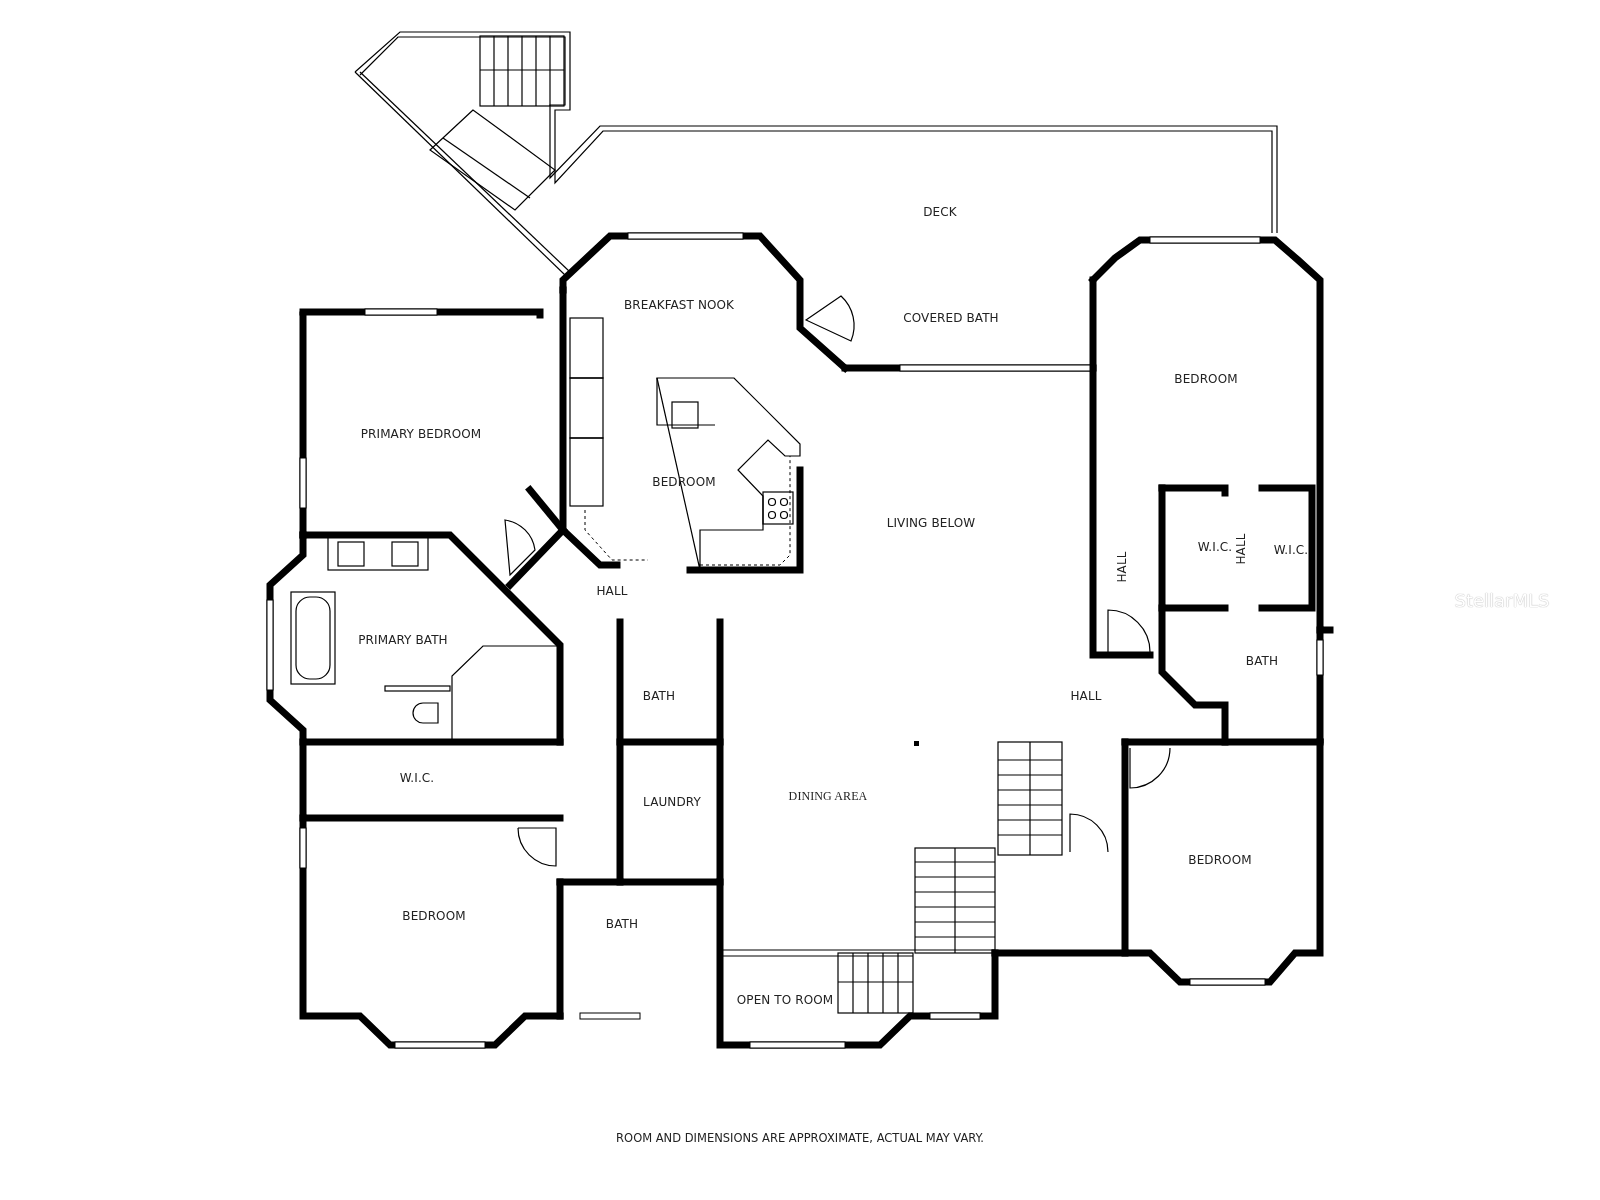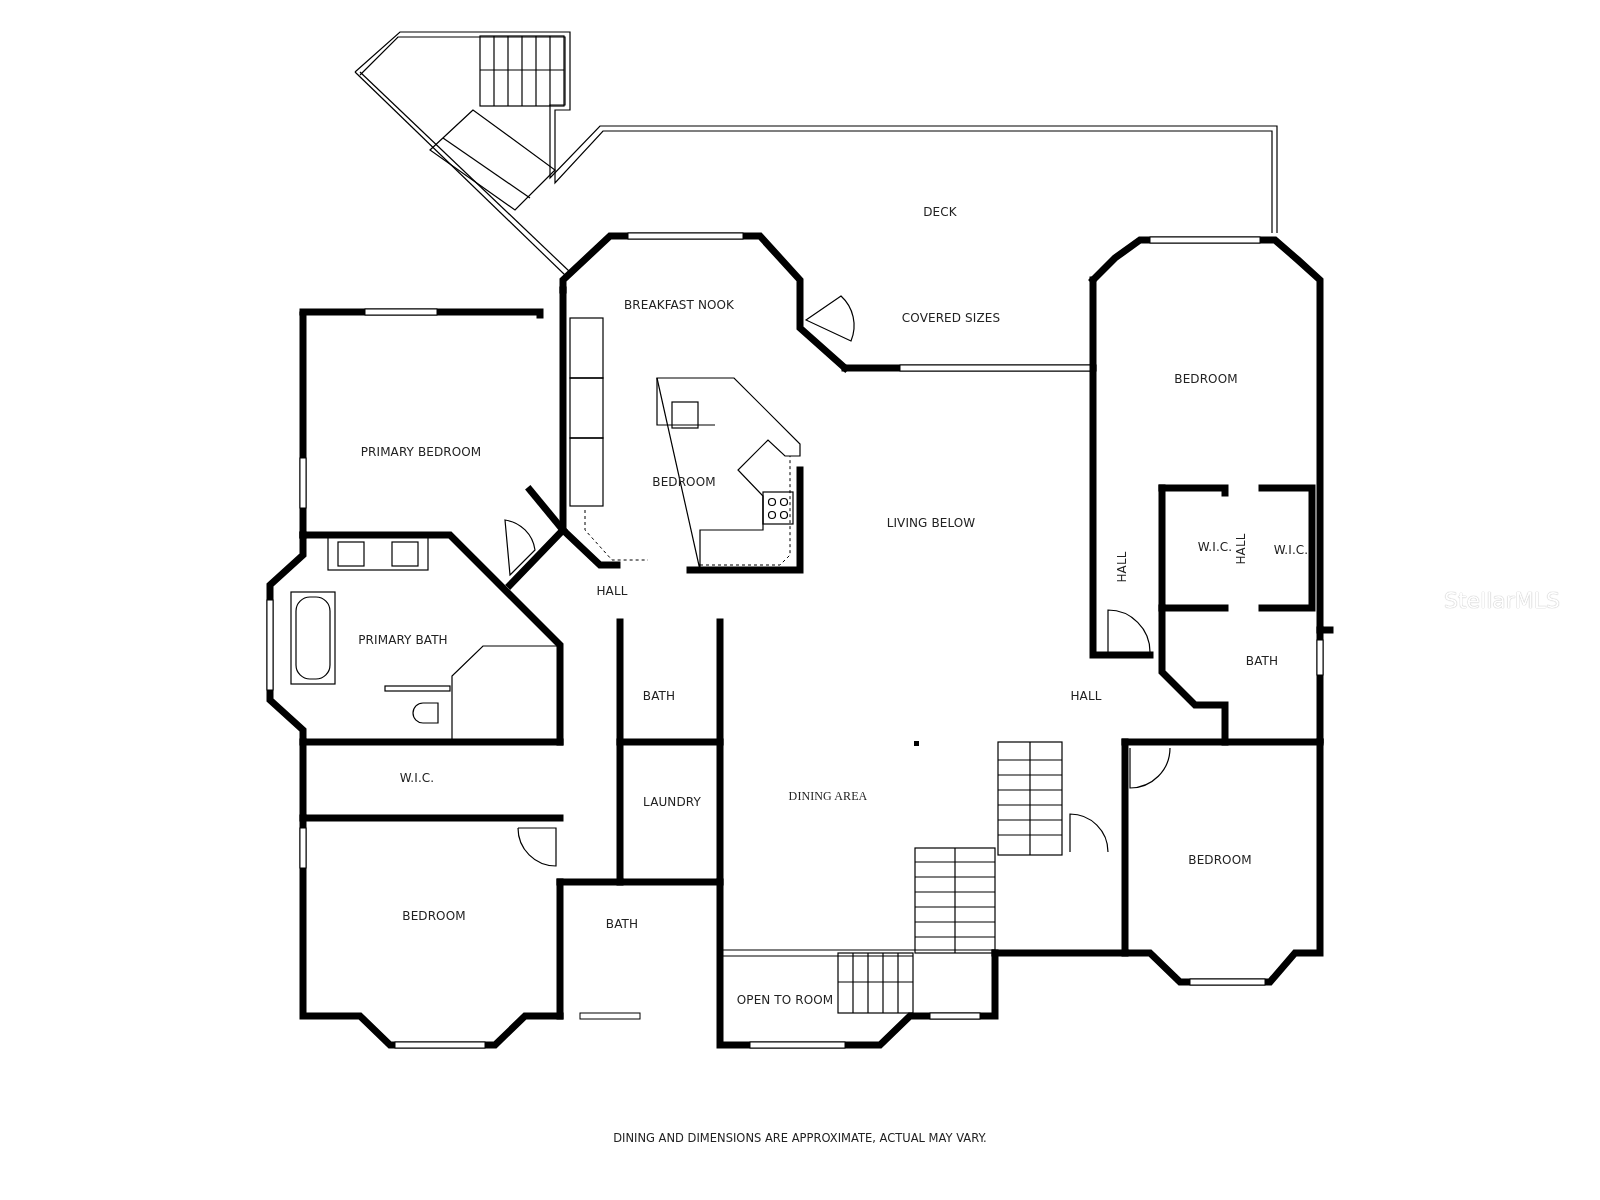--- a/index.html
+++ b/index.html
@@ -5,21 +5,21 @@
   html,body{margin:0;padding:0;background:#ffffff;}
   body{width:1600px;height:1200px;position:relative;overflow:hidden;font-family:"DejaVu Sans","Liberation Sans",sans-serif;}
   svg{position:absolute;left:0;top:0;}
   .wall{stroke:#000;stroke-width:7;fill:none;stroke-linejoin:miter;stroke-linecap:square;}
   .thin{stroke:#000;stroke-width:1.2;fill:none;}
   .dash{stroke:#000;stroke-width:1;fill:none;stroke-dasharray:3 3;}
   .win{stroke:#000;stroke-width:1;fill:#fff;}
   .lbl{position:absolute;font-size:12px;color:#222;white-space:nowrap;transform:translate(-50%,-50%);letter-spacing:0.1px;}
   .vlbl{transform:translate(-50%,-50%) rotate(-90deg);}
   .footer{position:absolute;left:50%;top:1138px;transform:translate(-50%,-50%);font-size:11.5px;color:#222;white-space:nowrap;}
-  .wm{position:absolute;left:1502px;top:600px;transform:translate(-50%,-50%);font-size:22px;color:#fff;text-shadow:0 0 1px #bbb,0 0 1px #bbb;white-space:nowrap;text-align:center;}
+  .wm{position:absolute;left:1502px;top:600px;transform:translate(-50%,-50%);font-size:18px;color:#fff;text-shadow:0 0 1px #bbb,0 0 1px #bbb;white-space:nowrap;text-align:center;}
 </style>
 </head>
 <body>
 
 <svg width="1600" height="1200" viewBox="0 0 1600 1200" xmlns="http://www.w3.org/2000/svg">
 
   <g>
     <polyline class="thin" points="355,72 400,32 570,32 570,110 555,110 555,183 603,131 1272,131 1272,233"></polyline>
     <polyline class="thin" points="355,72 565,275"></polyline>
     <polyline class="thin" points="360,75 398,37 565,37 565,105 550,105 550,178 600,126 1277,126 1277,233"></polyline>
@@ -149,38 +149,38 @@
     <path class="thin" d="M518,828 h38 v38 a38,38 0 0,1 -38,-38"></path>
     <path class="thin" d="M806,320 l35,-24 a40,40 0 0,1 10,45 z"></path>
     <path class="thin" d="M510,575 l25,-25 a35,35 0 0,0 -30,-30 z"></path>
   </g>
 
   <rect x="914" y="741" width="5" height="5" fill="#000"></rect>
 </svg>
 
 <div id="labels">
     <div class="lbl" style="left: 940px; top: 212px;">DECK</div>
-    <div class="lbl" style="left: 951px; top: 318px;">COVERED SIZES</div>
+    <div class="lbl" style="left: 951px; top: 318px;">COVERED BATH</div>
     <div class="lbl" style="left: 679px; top: 305px;">BREAKFAST NOOK</div>
     <div class="lbl" style="left: 684px; top: 482px;">BEDROOM</div>
     <div class="lbl" style="left: 931px; top: 523px;">LIVING BELOW</div>
     <div class="lbl" style="left: 1206px; top: 379px;">BEDROOM</div>
-    <div class="lbl" style="left: 421px; top: 452px;">PRIMARY BEDROOM</div>
+    <div class="lbl" style="left: 421px; top: 434px;">PRIMARY BEDROOM</div>
     <div class="lbl" style="left: 403px; top: 610px; margin-top: 30px;">PRIMARY BATH</div>
     <div class="lbl" style="left: 612px; top: 591px;">HALL</div>
     <div class="lbl" style="left: 659px; top: 696px;">BATH</div>
     <div class="lbl" style="left: 672px; top: 802px;">LAUNDRY</div>
     <div class="lbl" style="left: 417px; top: 778px;">W.I.C.</div>
     <div class="lbl" style="left: 434px; top: 916px;">BEDROOM</div>
     <div class="lbl" style="left: 622px; top: 924px;">BATH</div>
     <div class="lbl" style="left: 828px; top: 796px; font-family: Liberation Serif, serif;">DINING AREA</div>
     <div class="lbl" style="left: 785px; top: 1000px;">OPEN TO ROOM</div>
     <div class="lbl" style="left: 1086px; top: 696px;">HALL</div>
     <div class="lbl" style="left: 1215px; top: 547px;">W.I.C.</div>
     <div class="lbl" style="left: 1291px; top: 550px;">W.I.C.</div>
     <div class="lbl" style="left: 1262px; top: 661px;">BATH</div>
     <div class="lbl" style="left: 1220px; top: 860px;">BEDROOM</div>
     <div class="lbl vlbl" style="left: 1122px; top: 567px;">HALL</div>
     <div class="lbl vlbl" style="left: 1241px; top: 549px;">HALL</div>
   </div>
 
-<div class="footer">DINING AND DIMENSIONS ARE APPROXIMATE, ACTUAL MAY VARY.</div>
+<div class="footer">ROOM AND DIMENSIONS ARE APPROXIMATE, ACTUAL MAY VARY.</div>
 <div class="wm">StellarMLS</div>
 
 </body></html>

